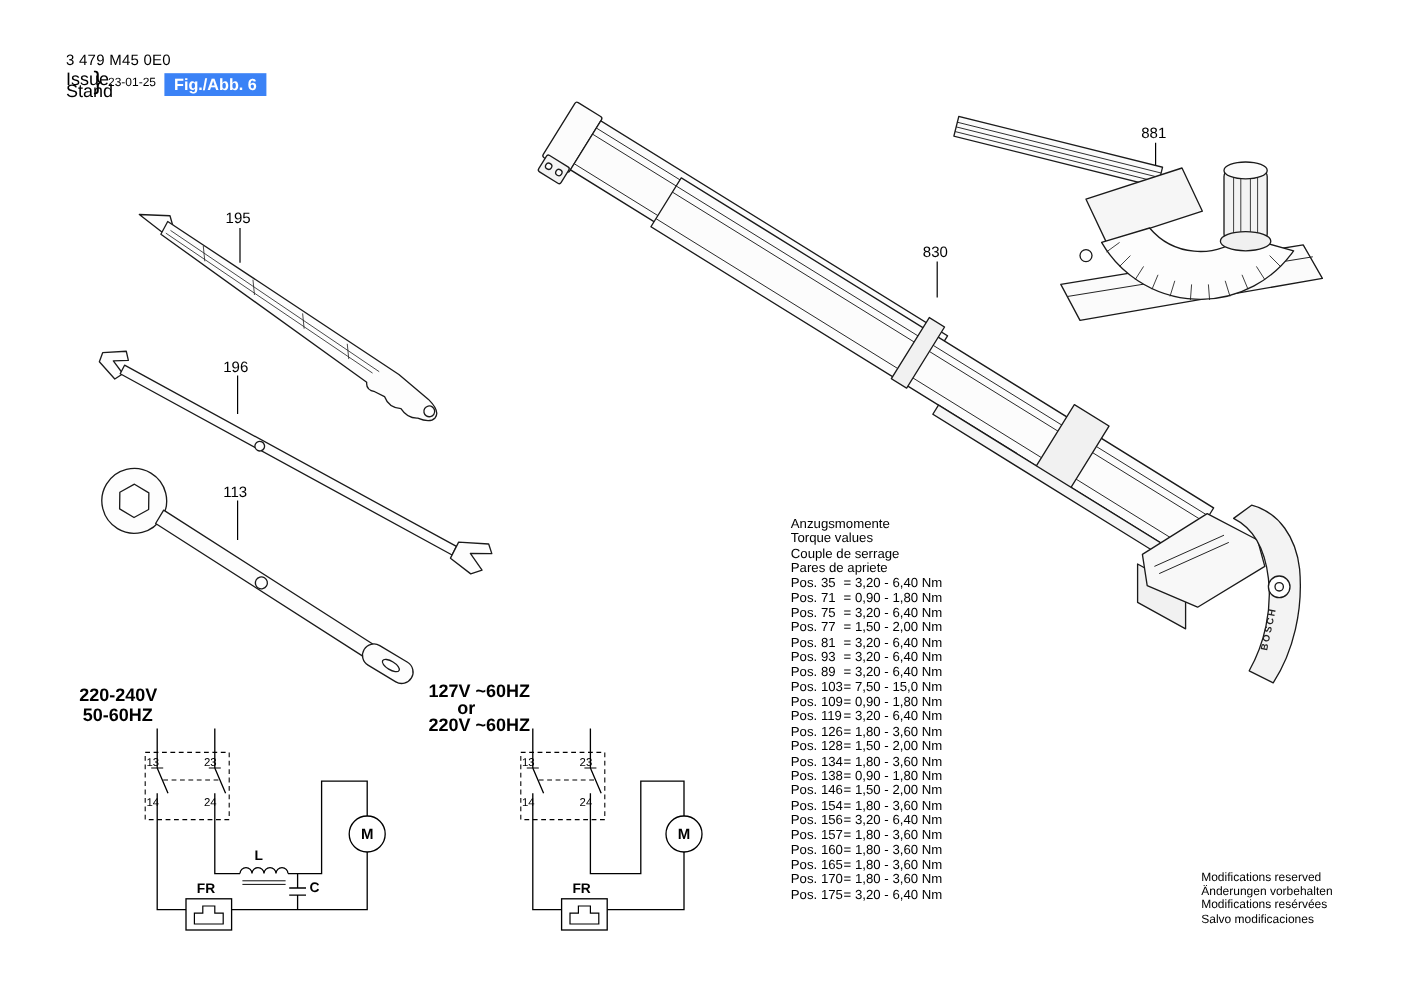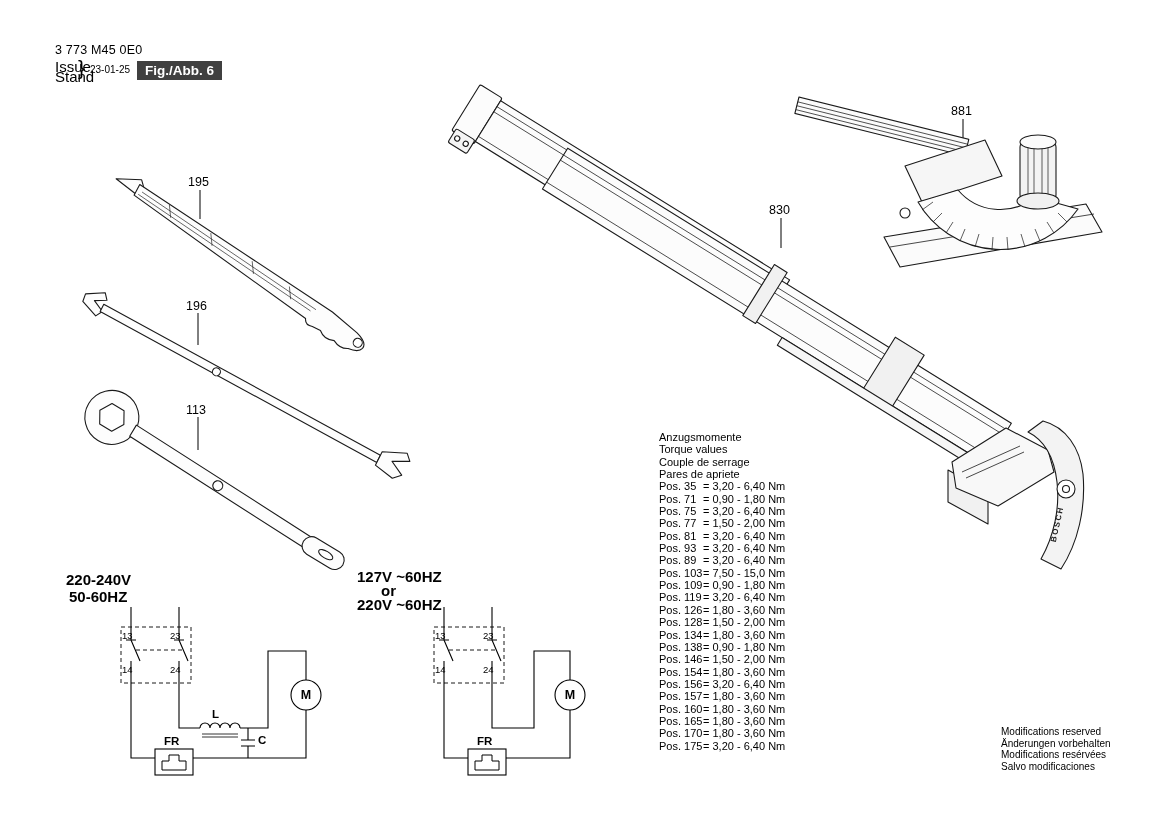--- a/index.html
+++ b/index.html
@@ -4,21 +4,21 @@
 <style>
   *{margin:0;padding:0;box-sizing:border-box}
   html,body{width:1169px;height:826px}
   body{position:relative;background:#fff;color:#000;font-family:"Liberation Sans",sans-serif;overflow:hidden}
   .abs{position:absolute}
   #art{position:absolute;left:0;top:0}
   .pn{font-size:12.5px;letter-spacing:.2px}
   .is{font-size:15px;line-height:10px}
   .brace{font-size:21px;font-weight:400}
   .date{font-size:10px}
-  .figbox{background:#404040;color:#fff;font-weight:bold;font-size:13.5px;padding:2px 8px}
+  .figbox{background:#3b82f6;color:#fff;font-weight:bold;font-size:13.5px;padding:2px 8px}
   .plabel{font-weight:normal;font-size:12.5px}
   .torq{font-size:11px;line-height:12.35px;white-space:nowrap}
   .trow{display:flex}
   .tpos{width:44px}
   .volt{font-weight:bold;font-size:15px;white-space:nowrap;line-height:14px}
   .cnum{font-size:9.5px}
   .csym{font-weight:bold;font-size:11.5px}
   .mlab{font-weight:bold;font-size:12.5px;width:16px;text-align:center}
   .foot{font-size:10px;line-height:11.7px;white-space:nowrap}
   .bosch{font-size:8px;font-weight:bold;letter-spacing:1.5px;transform:rotate(-78deg);transform-origin:0 0;white-space:nowrap;color:#222}
@@ -124,21 +124,21 @@
     <rect x="434" y="627" width="70" height="56" stroke-dasharray="4 3" stroke-width="0.9"></rect>
     <path d="M444,661 V758 H468"></path>
     <path d="M492,661 V728 H534 V651 H570 V680"></path>
     <path d="M506,758 H570 V710"></path>
     <circle cx="570" cy="695" r="15"></circle>
     <rect x="468" y="749" width="38" height="26" fill="#fff"></rect>
     <path d="M475,770 h24 v-9 h-7 v-6 h-10 v6 h-7 z" stroke-width="1"></path>
   </g>
 </svg>
 
-<div class="abs pn" style="left:55px;top:43px">3 773 M45 0E0</div>
+<div class="abs pn" style="left:55px;top:43px">3 479 M45 0E0</div>
 <div class="abs is" style="left:55px;top:62px">Issue</div>
 <div class="abs is" style="left:55px;top:72px">Stand</div>
 <div class="abs brace" style="left:78px;top:56px">}</div>
 <div class="abs date" style="left:90px;top:64px">23-01-25</div>
 <div class="abs figbox" style="left:137px;top:61px">Fig./Abb. 6</div>
 
 <div class="abs plabel" style="left:188px;top:175px">195</div>
 <div class="abs plabel" style="left:186px;top:299px">196</div>
 <div class="abs plabel" style="left:186px;top:403px">113</div>
 <div class="abs plabel" style="left:769px;top:203px">830</div>

